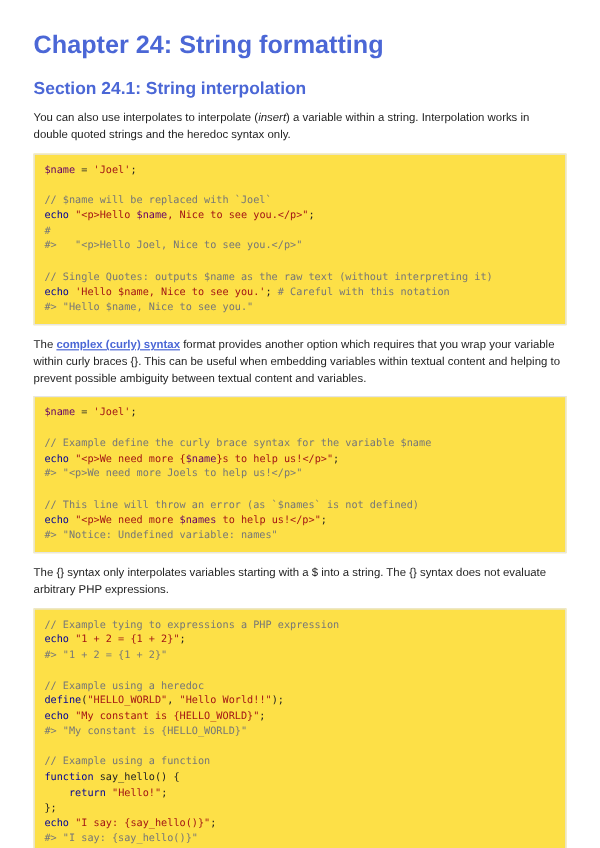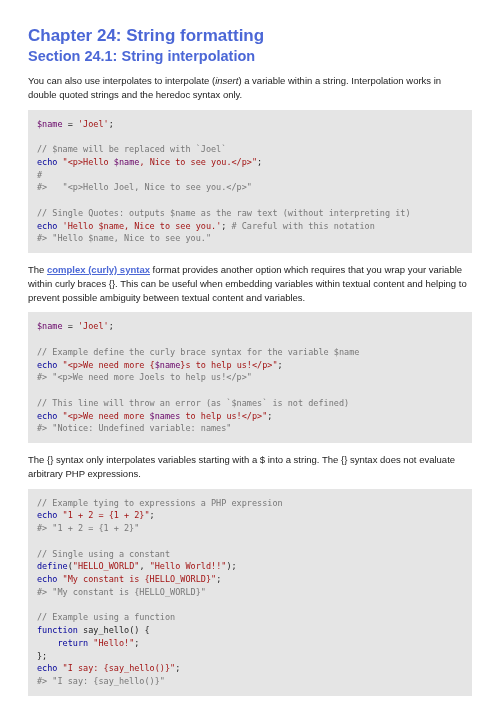--- a/index.html
+++ b/index.html
@@ -1,22 +1,22 @@
 <!DOCTYPE html>
 <html><head>
 <meta charset="utf-8">
 <style>
 body{margin:0;padding:26px 28px 16px;font-family:"Segoe UI",Arial,sans-serif;font-size:9.5px;color:#222;width:500px;box-sizing:border-box;background:#fff}
-h1{color:#4b67d6;font-size:17px;font-weight:700;margin:0 0 2px;font-family:"Segoe UI",Arial,sans-serif}
+h1{color:#4b67d6;font-size:21px;font-weight:700;margin:0 0 16px;font-family:"Segoe UI",Arial,sans-serif}
 h2{color:#4b67d6;font-size:14.5px;font-weight:700;margin:0 0 10px}
 p{margin:0 0 8px;line-height:1.45;font-size:9.5px}
 .i{font-style:italic}
 .b{font-weight:400}
 a{color:#4b67d6;font-weight:700;text-decoration:underline}
-pre{background:#e5e5e5;border:0.5px solid #e5e5e5;padding:7px 8px;margin:0 0 10px;font-family:Consolas,Menlo,monospace;font-size:8.5px;line-height:1.5;white-space:pre-wrap;word-wrap:break-word}
+pre{background:#fde047;border:0.5px solid #e5e5e5;padding:7px 8px;margin:0 0 10px;font-family:Consolas,Menlo,monospace;font-size:8.5px;line-height:1.5;white-space:pre-wrap;word-wrap:break-word}
 .kw{color:#009;font-weight:400}
 .s{color:#a31515}
 .c{color:#777;}
 .v{color:#606}
 .n{color:#900}
 </style>
 </head>
 <body>
 
 <h1>Chapter 24: String formatting</h1>
@@ -46,21 +46,21 @@
 <span class="c">// This line will throw an error (as `$names` is not defined)</span>
 <span class="kw">echo</span> <span class="s">"&lt;p&gt;We need more <span class="v">$names</span> to help us!&lt;/p&gt;"</span>;
 <span class="c">#&gt; "Notice: Undefined variable: names"</span></pre>
 
 <p><span>The {} syntax only interpolates variables starting with a $ into a string. The {} syntax </span><span class="b">does not</span><span> evaluate arbitrary PHP expressions.</span></p>
 
 <pre><span class="c">// Example tying to expressions a PHP expression</span>
 <span class="kw">echo</span> <span class="s">"1 + 2 = {1 + 2}"</span>;
 <span class="c">#&gt; "1 + 2 = {1 + 2}"</span>
 
-<span class="c">// Single using a constant</span>
+<span class="c">// Example using a heredoc</span>
 <span class="kw">define</span>(<span class="s">"HELLO_WORLD"</span>, <span class="s">"Hello World!!"</span>);
 <span class="kw">echo</span> <span class="s">"My constant is {HELLO_WORLD}"</span>;
 <span class="c">#&gt; "My constant is {HELLO_WORLD}"</span>
 
 <span class="c">// Example using a function</span>
 <span class="kw">function</span> say_hello() {
     <span class="kw">return</span> <span class="s">"Hello!"</span>;
 };
 <span class="kw">echo</span> <span class="s">"I say: {say_hello()}"</span>;
 <span class="c">#&gt; "I say: {say_hello()}"</span></pre>

